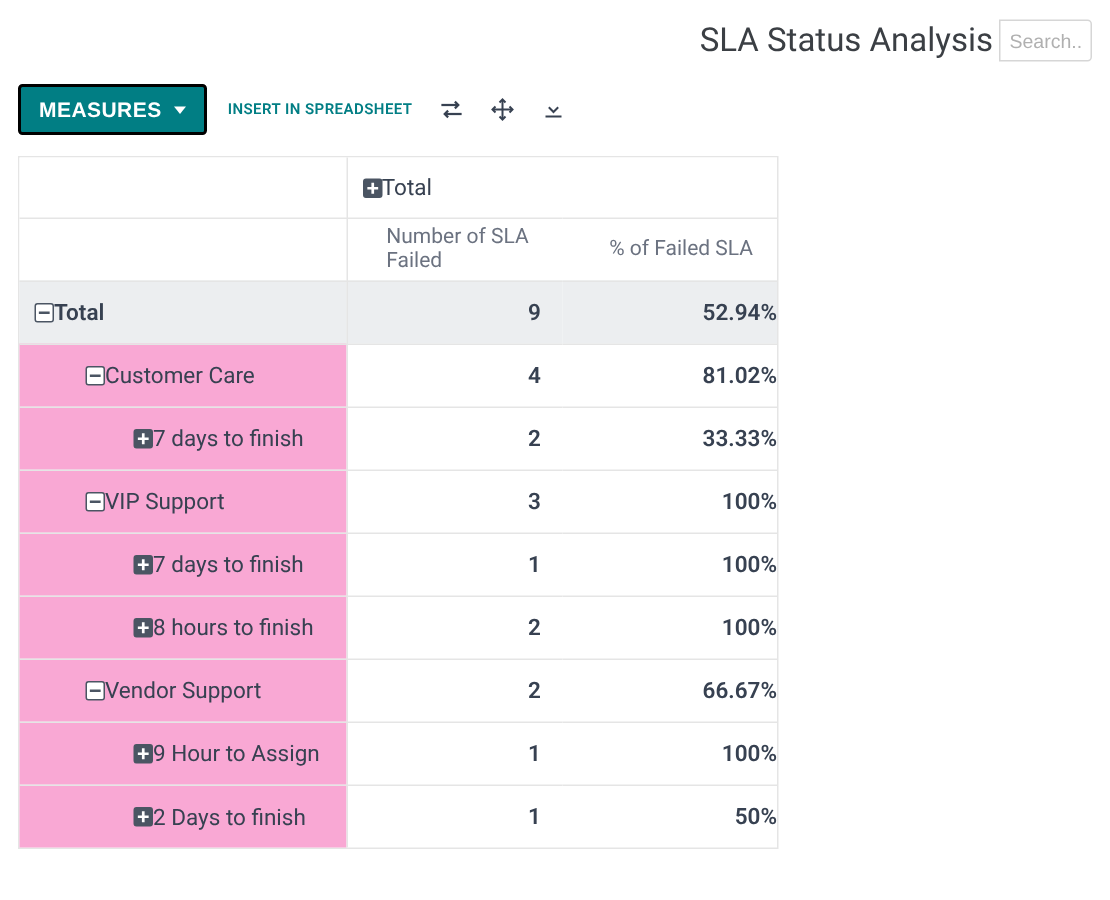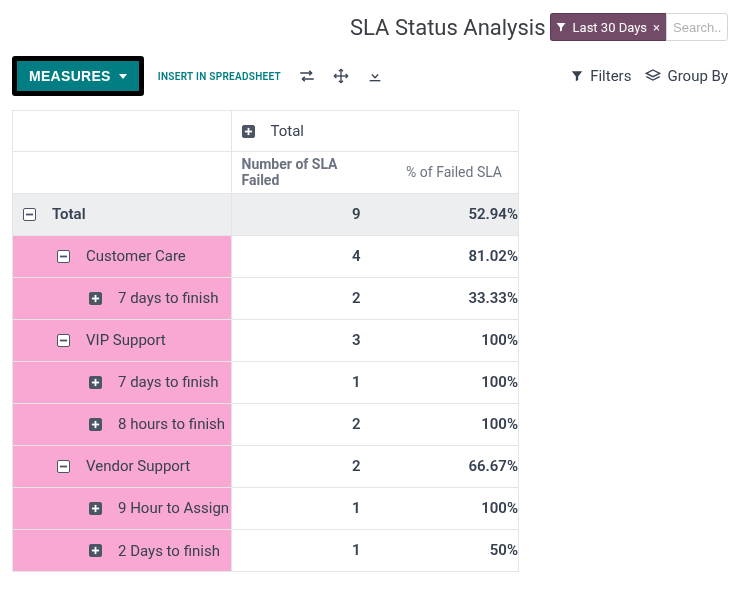--- a/index.html
+++ b/index.html
@@ -76,21 +76,21 @@
     margin-top: 12px;
   }
   .left-actions {
     display: flex;
     align-items: center;
     gap: 10px;
   }
   .measures-btn {
     background: #017e84;
     color: #fff;
-    border: 5px solid #000000;
+    border: 2px solid #000000;
     padding: 7px 12px;
     font-size: 14px;
     font-weight: 600;
     letter-spacing: 0.3px;
     border-radius: 3px;
     display: inline-flex;
     align-items: center;
     gap: 8px;
     cursor: pointer;
   }
@@ -158,21 +158,21 @@
   .th-row td {
     height: 42px;
     border-bottom: 1px solid #e5e5e5;
     background: #fff;
     color: #6b7280;
     font-size: 14px;
   }
   .th-row .left-empty {
     border-right: 1px solid #e5e5e5;
   }
-  .col-sla { width: 174px; text-align: left; padding-left: 10px; font-weight: bold; }
+  .col-sla { width: 174px; text-align: left; padding-left: 26px; }
   .col-pct { width: 115px; text-align: right; padding-right: 16px; }
   tbody.data tr td {
     height: 42px;
     border-bottom: 1px solid #e5e5e5;
   }
   tbody.data tr:last-child td { border-bottom: none; }
   .row-label {
     width: 218px;
     border-right: 1px solid #e5e5e5;
     padding-left: 10px;
@@ -185,21 +185,21 @@
     color: #374151;
     font-size: 15px;
   }
   .val-sla { text-align: right; padding-right: 14px; }
   .val-pct { text-align: right; }
   tr.totalrow td { background: #eceef0; font-weight: 600; }
   tr.totalrow .row-label { background: #eceef0; }
   .indent-1 { padding-left: 44px !important; }
   .indent-2 { padding-left: 76px !important; }
   .exp {
-    display:inline-flex; align-items:center; gap:16px;
+    display:inline-flex; align-items:center; gap:0;
   }
   .exp-box {
     width: 13px; height: 13px;
     border: 1px solid #4b5563;
     border-radius: 2px;
     background: #4b5563;
     color: #fff;
     display: inline-flex;
     align-items: center;
     justify-content: center;
@@ -212,27 +212,20 @@
   .exp-box svg { width: 9px; height: 9px; display:block; }
 </style>
 </head>
 <body>
 
 <div class="page">
 
   <div class="top-row">
     <div class="page-title">SLA Status Analysis</div>
     <div class="top-right">
-      <span class="filter-chip">
-        <svg width="12" height="12" viewBox="0 0 24 24" fill="currentColor">
-            <path d="M3 4h18l-7 9v6l-4 2v-8L3 4z"></path>
-          </svg>
-        <span>Last 30 Days</span>
-        <span class="chip-close">×</span>
-      </span>
       <input class="search-input" placeholder="Search..." style="">
     </div>
   </div>
 
   <div class="toolbar">
     <div class="left-actions">
       <button class="measures-btn">
         <span>MEASURES</span>
         <span class="caret"></span>
       </button>
@@ -255,35 +248,20 @@
             <polyline points="19,9 22,12 19,15"></polyline>
         </svg>
       </span>
       <span class="icon-btn">
         <svg width="16" height="16" viewBox="0 0 24 24" fill="#374151">
           <path d="M12 3v10l4-4 1.4 1.4L12 16l-5.4-5.6L8 9l4 4V3h0z"></path>
             <rect x="4" y="18" width="16" height="2"></rect>
         </svg>
       </span>
     </div>
-    <div class="right-actions">
-      <span class="filter-pill">
-        <svg width="14" height="14" viewBox="0 0 24 24" fill="#374151">
-            <path d="M3 4h18l-7 9v6l-4 2v-8L3 4z"></path>
-          </svg>
-        <span>Filters</span>
-      </span>
-      <span class="filter-pill">
-        <svg width="16" height="16" viewBox="0 0 24 24" fill="none" stroke="#374151" stroke-width="2">
-          <polygon points="12,3 22,8 12,13 2,8"></polygon>
-            <polyline points="2,13 12,18 22,13"></polyline>
-        </svg>
-        <span>Group By</span>
-      </span>
-    </div>
   </div>
 
   <div class="table-wrap">
     <table>
       <thead>
         <tr>
           <td class="corner-cell"></td>
           <td class="totalhdr-cell" colspan="2">
             <span class="exp">
               <span class="exp-box">

